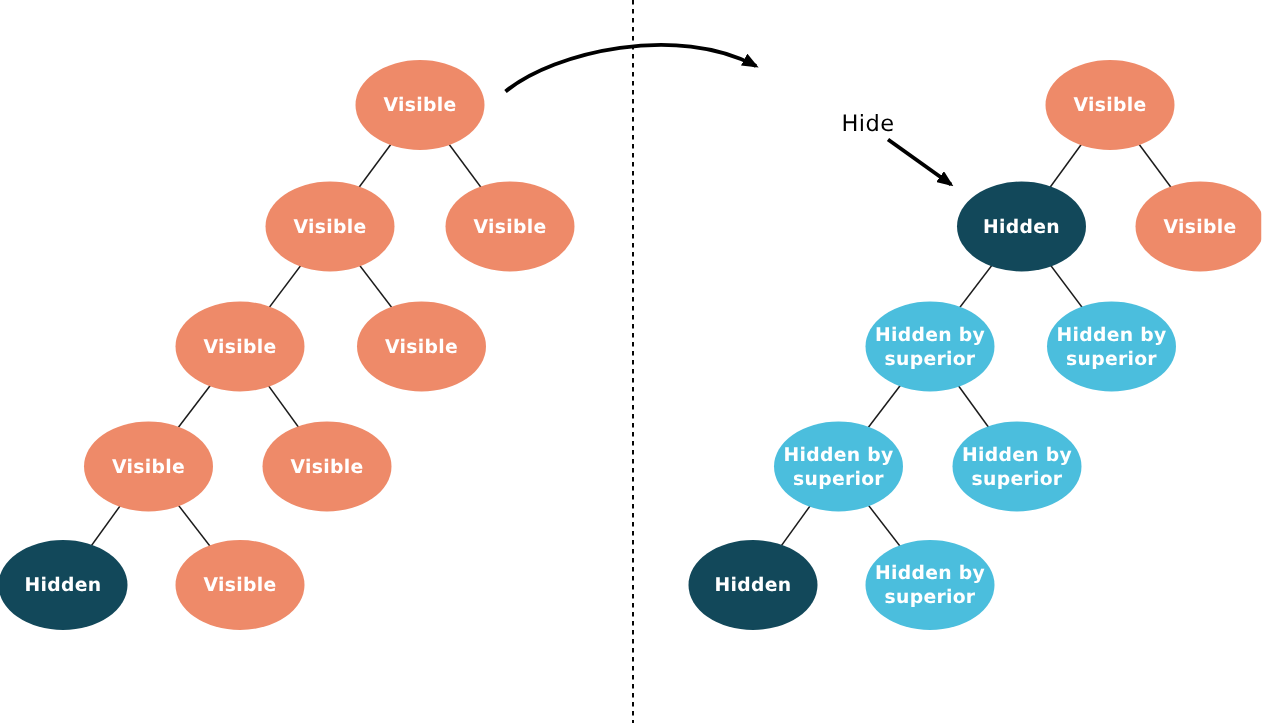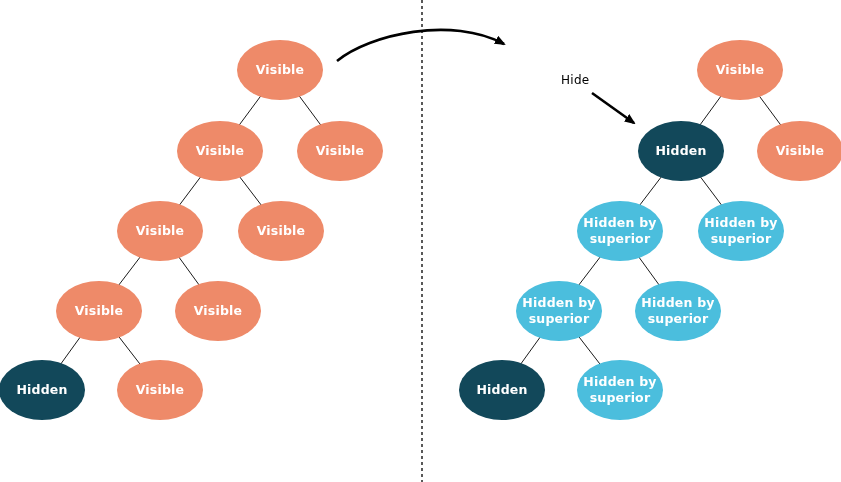--- a/index.html
+++ b/index.html
@@ -38,21 +38,21 @@
     line-height: 1.3;
     letter-spacing: 0.2px;
     padding: 0 5px;
     box-sizing: border-box;
     z-index: 1;
   }
   .hide-label {
     position: absolute;
     left: 561px;
     top: 73px;
-    font-size: 12px;
+    font-size: 15px;
     font-weight: 500;
     color: #000000;
     z-index: 2;
     letter-spacing: 0.3px;
   }
 </style>
 </head>
 <body>
 
 <div id="stage" style="background: rgb(255, 255, 255);">

